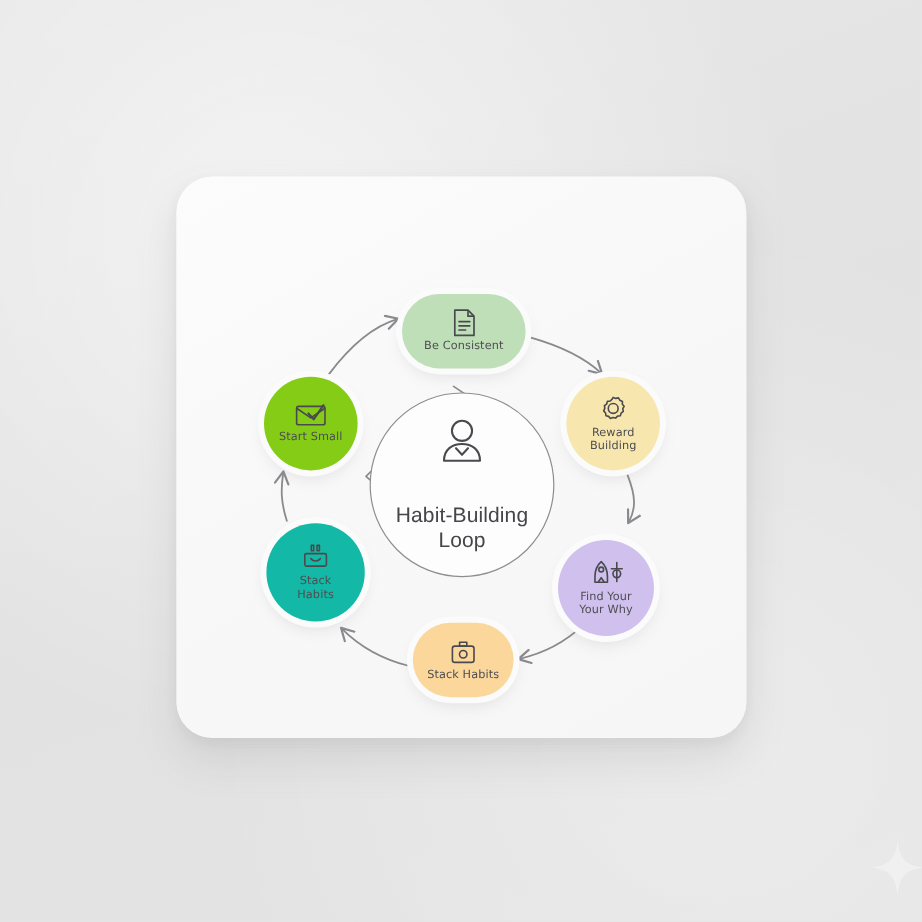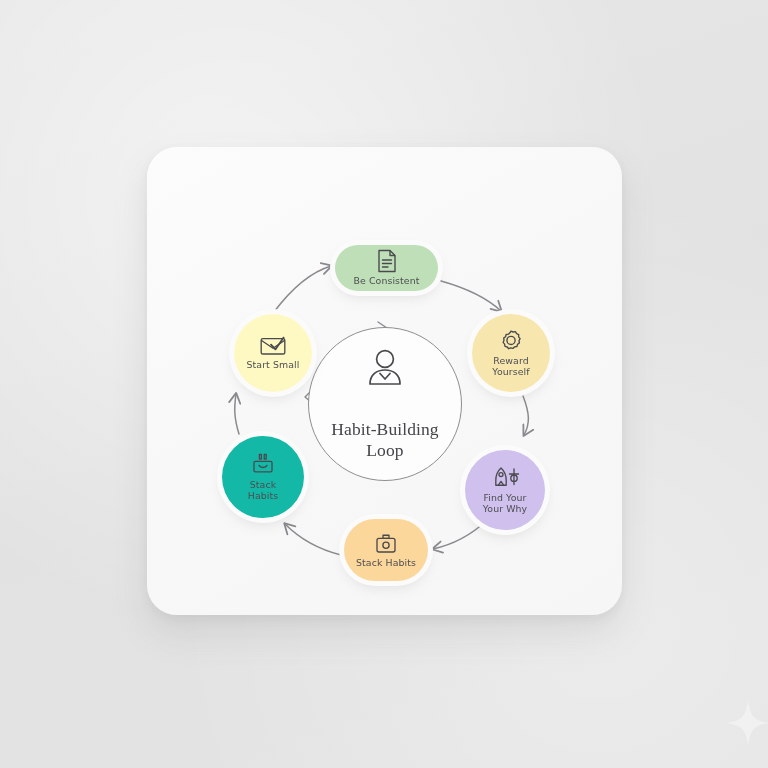--- a/index.html
+++ b/index.html
@@ -107,21 +107,21 @@
     justify-content: center;
   }
   #hub .hub-icon { line-height: 0; margin-bottom: 8px; }
   #hub .hub-title {
     font-size: 17.5px;
     line-height: 21px;
     color: #45454a;
     text-align: center;
     white-space: pre-line;
     letter-spacing: 0.1px;
-    font-family: Liberation Serif, serif;
+    font-family: Liberation Sans, sans-serif;
     margin-top: 24px;
   }
 </style>
 </head>
 <body>
 
 <div id="page-bg"></div>
 
 <svg id="sparkle" viewBox="0 0 44 46" aria-hidden="true">
   <path d="M22 0 C24 16 28 21 44 23 C28 25 24 30 22 46 C20 30 16 25 0 23 C16 21 20 16 22 0 Z" fill="#f3f3f3" opacity="0.95"></path>
@@ -162,40 +162,40 @@
     <svg width="44" height="40" viewBox="0 0 44 40" aria-hidden="true">
       <circle cx="22" cy="12" r="8.4" fill="none" stroke="#4a4a4e" stroke-width="1.7"></circle>
       <path d="M7 37 C7 27.5 13.8 23 22 23 C30.2 23 37 27.5 37 37 Z" fill="none" stroke="#4a4a4e" stroke-width="1.7" stroke-linejoin="round"></path>
       <path d="M17 26.5 L22 32 L27 26.5" fill="none" stroke="#4a4a4e" stroke-width="1.7" stroke-linecap="round" stroke-linejoin="round"></path>
     </svg>
   </span>
   <span class="hub-title">Habit-Building
 Loop</span>
 </div>
 
-<div class="node pill" id="node-be-consistent" style="left:335px; top:245px; width:103px; height:46px; background:#bfdfb8;">
+<div class="node pill" id="node-be-consistent" style="left:335px; top:245px; width:103px; height:62px; background:#bfdfb8;">
   <span class="node-icon">
     <svg width="22" height="24" viewBox="0 0 22 24" aria-hidden="true">
       <path d="M3 1.5 H14 L19 6.5 V22.5 H3 Z" fill="none" stroke="#4a4a4e" stroke-width="1.4" stroke-linejoin="round"></path>
       <path d="M14 1.5 V6.5 H19" fill="none" stroke="#4a4a4e" stroke-width="1.4" stroke-linejoin="round"></path>
       <path d="M6.5 11 H15.5 M6.5 14.5 H15.5 M6.5 18 H12" stroke="#4a4a4e" stroke-width="1.4" stroke-linecap="round"></path>
     </svg>
   </span>
   <span class="node-label">Be Consistent</span>
 </div>
 
 <div class="node circle" id="node-reward-yourself" style="left:472px; top:314px; width:78px; height:78px; background:#f7e7af;">
   <span class="node-icon">
     <svg width="24" height="24" viewBox="0 0 24 24" aria-hidden="true">
       <path d="M12 2.2 L14.1 3.0 L16.4 2.6 L17.6 4.6 L19.7 5.6 L19.6 7.9 L21.1 9.6 L20.0 11.6 L20.4 13.9 L18.6 15.3 L17.9 17.5 L15.6 17.8 L14.0 19.4 L11.8 18.9 L9.7 19.7 L8.2 18.0 L6.0 17.4 L5.6 15.1 L4.1 13.4 L5.0 11.3 L4.7 9.1 L6.5 7.7 L7.2 5.5 L9.5 5.2 L11.1 3.6 Z" fill="none" stroke="#4a4a4e" stroke-width="1.35" stroke-linejoin="round"></path>
       <circle cx="12" cy="11.4" r="4.1" fill="none" stroke="#4a4a4e" stroke-width="1.35"></circle>
     </svg>
   </span>
   <span class="node-label">Reward
-Yourself</span>
+Building</span>
 </div>
 
 <div class="node circle" id="node-find-your-why" style="left:465px; top:450px; width:80px; height:80px; background:#cfc0ed;">
   <span class="node-icon">
     <svg width="30" height="24" viewBox="0 0 30 24" aria-hidden="true">
       <path d="M11 2.0 C14.6 5.2 16.2 10 16.2 14.4 L16.2 19.2 L5.8 19.2 L5.8 14.4 C5.8 10 7.4 5.2 11 2.0 Z" fill="none" stroke="#4a4a4e" stroke-width="1.35" stroke-linejoin="round"></path>
       <circle cx="11" cy="8.6" r="2.0" fill="none" stroke="#4a4a4e" stroke-width="1.35"></circle>
       <path d="M8.4 19.2 L11 15.4 L13.6 19.2" fill="none" stroke="#4a4a4e" stroke-width="1.35" stroke-linejoin="round"></path>
       <path d="M24 2.8 V18.6 M19.5 8.0 H28.5" stroke="#4a4a4e" stroke-width="1.35" stroke-linecap="round"></path>
       <circle cx="24" cy="12.2" r="3.2" fill="none" stroke="#4a4a4e" stroke-width="1.35"></circle>
@@ -221,21 +221,21 @@
     <svg width="26" height="24" viewBox="0 0 26 24" aria-hidden="true">
       <path d="M9.4 1.5 H11.4 V6.0 H9.4 Z M14.2 1.5 H16.2 V6.0 H14.2 Z" fill="none" stroke="#4a4a4e" stroke-width="1.3" stroke-linejoin="round"></path>
       <rect x="4" y="8.4" width="18" height="10.4" rx="1.4" fill="none" stroke="#4a4a4e" stroke-width="1.35"></rect>
       <path d="M9 12.4 C10.4 15.2 15.6 15.2 17 12.4" fill="none" stroke="#4a4a4e" stroke-width="1.35" stroke-linecap="round"></path>
     </svg>
   </span>
   <span class="node-label">Stack
 Habits</span>
 </div>
 
-<div class="node circle" id="node-start-small" style="left:234px; top:314px; width:78px; height:78px; background:#fef9c3;text-align:center;">
+<div class="node circle" id="node-start-small" style="left:220px; top:314px; width:78px; height:78px; background:#84cc16;text-align:center;">
   <span class="node-icon">
     <svg width="28" height="22" viewBox="0 0 28 22" aria-hidden="true">
       <rect x="2.2" y="3.6" width="23.6" height="15.4" rx="1.6" fill="none" stroke="#4a4a4e" stroke-width="1.35"></rect>
       <path d="M2.2 5.2 L14 13.2 L25.8 5.2" fill="none" stroke="#4a4a4e" stroke-width="1.35" stroke-linejoin="round"></path>
       <path d="M12 9.6 L16.4 14.4 L24.6 2.6" fill="none" stroke="#4a4a4e" stroke-width="1.8" stroke-linecap="round" stroke-linejoin="round"></path>
     </svg>
   </span>
   <span class="node-label">Start Small</span>
 </div>
 

